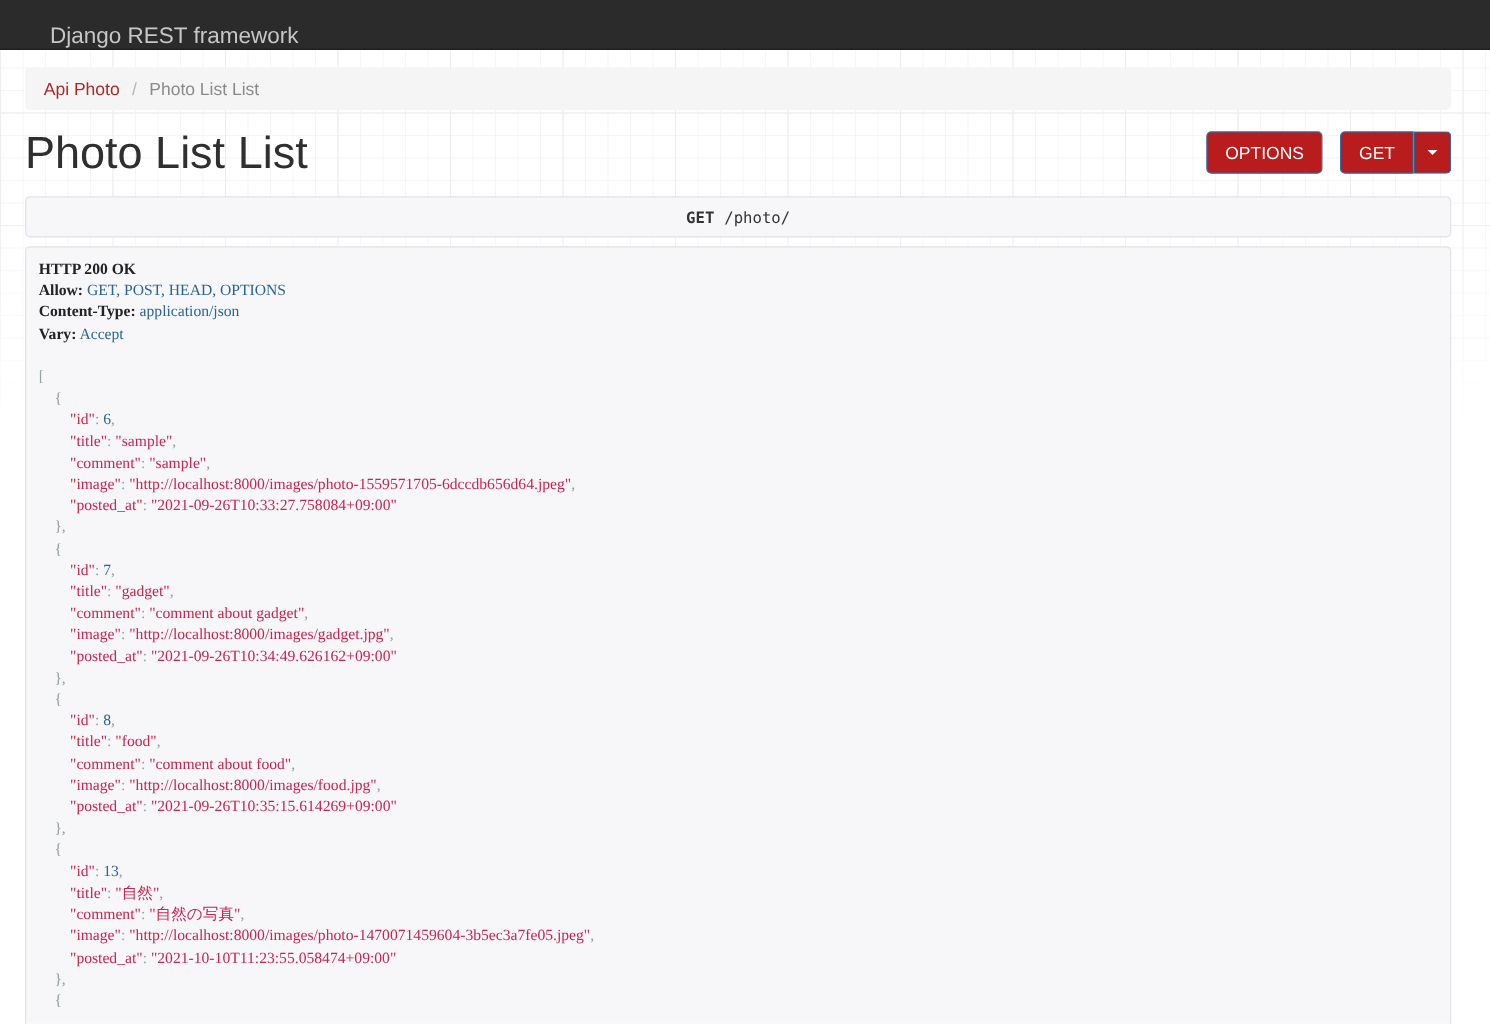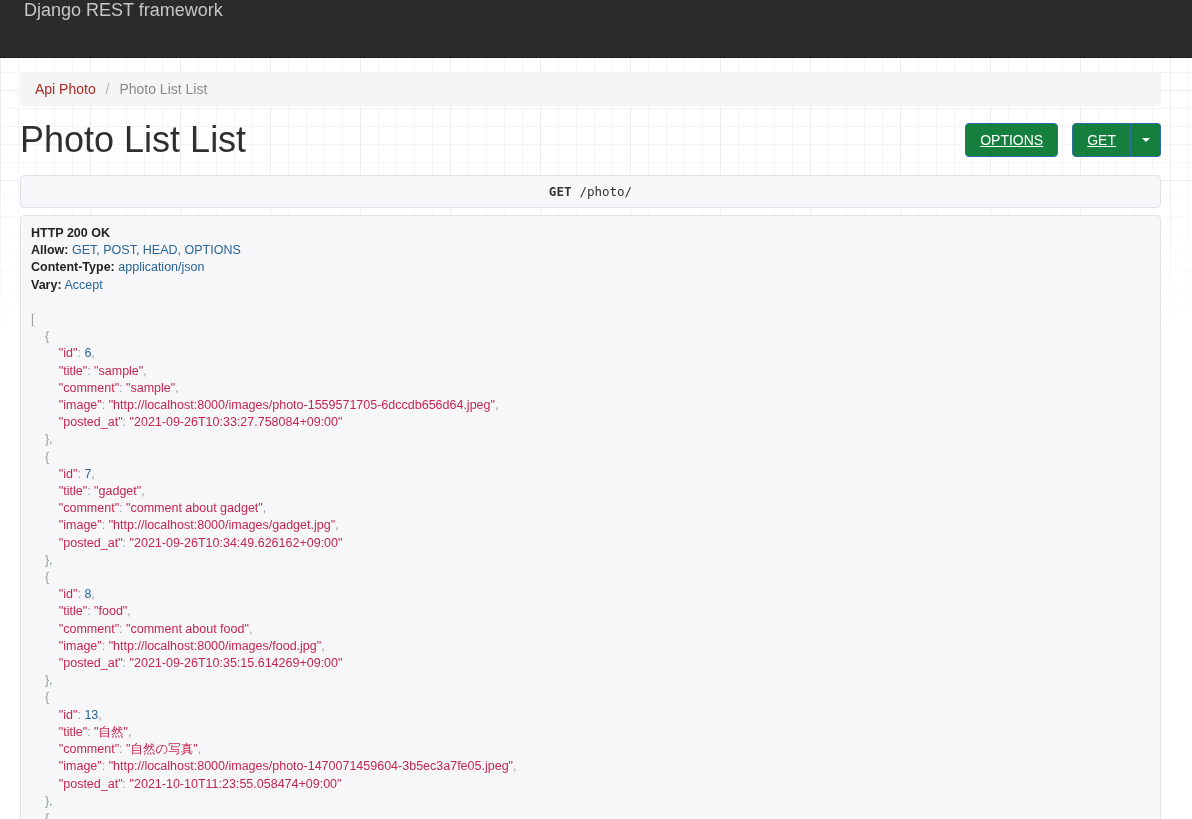--- a/index.html
+++ b/index.html
@@ -10,42 +10,42 @@
     background-color:#fff;
     background-image:
       linear-gradient(to bottom, rgba(255,255,255,0) 0px, rgba(255,255,255,0) 150px, #ffffff 340px),
       linear-gradient(to right, #ececf1 1px, transparent 1px),
       linear-gradient(to bottom, #ececf1 1px, transparent 1px),
       linear-gradient(to right, #f5f5f8 1px, transparent 1px),
       linear-gradient(to bottom, #f5f5f8 1px, transparent 1px);
     background-size:100% 100%, 90px 90px, 90px 90px, 18px 18px, 18px 18px;
   }
   .navbar {
-    height:58px; background:#2b2b2b; border-bottom:1px solid #1f1f1f;
-    display:flex; align-items:flex-start; padding-left:24px;
+    height:40px; background:#2b2b2b; border-bottom:1px solid #1f1f1f;
+    display:flex; align-items:flex-end; padding-left:40px;
   }
   .navbar .brand { color:#c6c6c6; font-size:18px; }
   .container { width:1141px; margin-left:20px; }
   .breadcrumb {
     margin-top:14px; background:#f5f5f5; border-radius:4px;
     padding:9px 15px; font-size:14px; color:#999;
   }
   .breadcrumb a { color:#ac2925; text-decoration:none; cursor:pointer; }
   .breadcrumb .sep { margin:0 6px; color:#b5b5b5; }
   .breadcrumb .active { color:#8a8a8a; }
   .page-header-row {
     display:flex; justify-content:space-between; align-items:center;
     margin:12px 0 13px;
   }
   h1.page-title { font-size:36px; font-weight:300; color:#2f2f2f; line-height:44px; }
   .btn-row { display:flex; align-items:center; }
   .btn {
-    background:#15803d; border:1px solid #2e6da4; color:#fff;
+    background:#b91c1c; border:1px solid #2e6da4; color:#fff;
     font-family:"Liberation Sans",sans-serif; font-size:14px;
-    padding:7px 14px; border-radius:4px; cursor:pointer; line-height:18px;text-decoration:underline;
+    padding:7px 14px; border-radius:4px; cursor:pointer; line-height:18px;
   }
   .btn-options { margin-right:14px; }
   .btn-split { display:inline-flex; }
   .btn-split .btn-main { border-radius:4px 0 0 4px; }
   .btn-split .btn-caret {
     border-radius:0 4px 4px 0; border-left:1px solid #2a6496;
     padding:7px 10px; display:flex; align-items:center;
   }
   .caret {
     display:inline-block; width:0; height:0;
@@ -56,21 +56,21 @@
   .request-box {
     background:#f7f7f9; border:1px solid #e1e1e8; border-radius:4px;
     padding:8px 12px; font-size:12.5px; color:#333; margin-bottom:7px;text-align:center;
   }
   .request-box .method { font-weight:bold; margin-right:8px; }
   .response-box {
     background:#f7f7f9; border:1px solid #e1e1e8; border-radius:4px;
     padding:9px 10px; height:640px; overflow:hidden;
   }
   pre.response-pre {
-    font-family:Liberation Sans, sans-serif;
+    font-family:Liberation Serif, serif;
     font-size:12.5px; line-height:17.2px; color:#48484c; white-space:pre;
   }
   pre.response-pre b { color:#222; font-weight:bold; }
   .str { color:#c7254e; }
   .lit { color:#2a6496; }
   .pun { color:#93a1a1; }
 </style>
 </head>
 <body>
 

